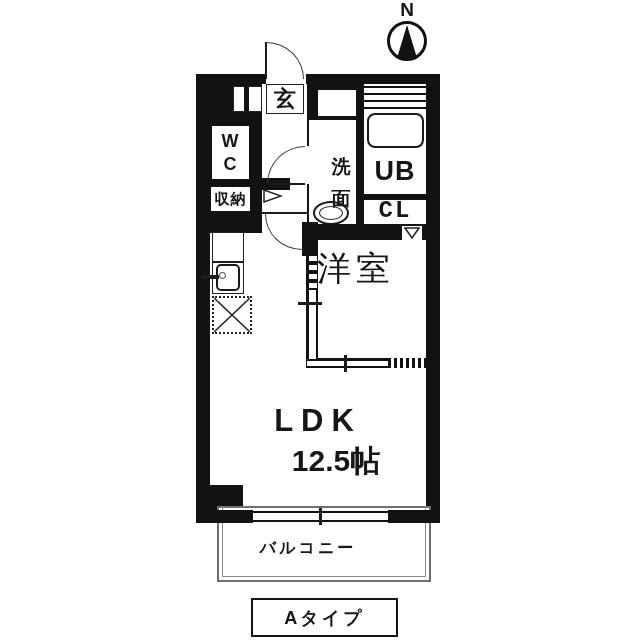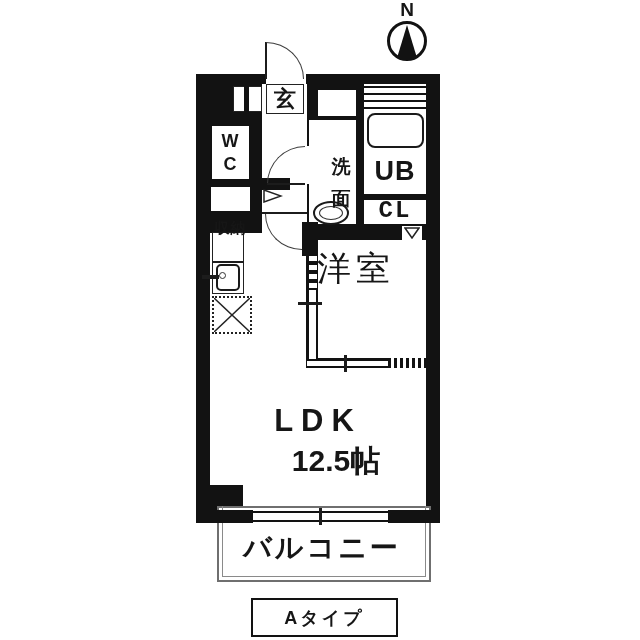--- a/index.html
+++ b/index.html
@@ -87,38 +87,38 @@
   <svg class="abs" style="left:263px;top:189px;" width="20" height="14" viewBox="0 0 20 14">
     <polygon points="1,1 1,13 18,7" fill="#fff" stroke="#222" stroke-width="1.5"></polygon>
   </svg>
 
   <div class="abs arc" style="left:265px;top:214px;width:37px;height:36px;border-left:1.5px solid #3c3c3c;border-bottom:1.5px solid #3c3c3c;border-bottom-left-radius:100% 100%;"></div>
 
   <div class="abs lbl" style="left:266px;top:84px;width:38px;height:30px;font-size:22px;font-weight:600;">玄</div>
 
   <div class="abs lbl vtext" style="left:218px;top:129px;width:24px;height:48px;font-size:18px;font-weight:600;line-height:1.3;">WC</div>
 
-  <div class="abs lbl" style="left:211px;top:187px;width:39px;height:24px;font-size:15px;font-weight:600;letter-spacing:1px;margin-top:29px;">収納</div>
+  <div class="abs lbl" style="left:211px;top:187px;width:39px;height:24px;font-size:15px;font-weight:600;letter-spacing:1px;">収納</div>
 
   <div class="abs lbl vtext" style="left:330px;top:147px;width:22px;height:72px;font-size:19px;font-weight:600;line-height:1.7;">洗面</div>
 
   <div class="abs lbl" style="left:364px;top:150px;width:62px;height:42px;font-size:27px;font-weight:600;letter-spacing:1px;">UB</div>
 
   <div class="abs lbl" style="left:364px;top:197px;width:62px;height:27px;font-size:24px;font-weight:600;letter-spacing:2px;font-family:Liberation Mono, monospace;">CL</div>
 
   <div class="abs lbl" style="left:302px;top:252px;width:108px;height:34px;font-size:34px;font-weight:400;letter-spacing:5px;">洋室</div>
 
   <div class="abs lbl" style="left:210px;top:402px;width:216px;height:38px;font-size:31px;font-weight:600;letter-spacing:8px;">LDK</div>
   <div class="abs lbl" style="left:210px;top:442px;width:252px;height:38px;font-size:30px;font-weight:600;">12.5帖</div>
 
   <div class="abs" style="left:217px;top:506px;width:214px;height:76px;border:2px solid #6f6f6f;background:#fff;"></div>
   <div class="abs" style="left:222px;top:506px;width:204px;height:71px;border-left:1.5px solid #8a8a8a;border-right:1.5px solid #8a8a8a;border-bottom:1.5px solid #8a8a8a;"></div>
 
   <div class="abs wall" style="left:196px;top:510px;width:57px;height:13px;"></div>
   <div class="abs wall" style="left:388px;top:510px;width:52px;height:13px;"></div>
   <div class="abs" style="left:253px;top:511px;width:135px;height:11px;background:#fff;border-top:2.5px solid #121212;border-bottom:2.5px solid #121212;"></div>
   <div class="abs thinline" style="left:319px;top:508px;width:3px;height:17px;"></div>
-  <div class="abs lbl" style="left:236px;top:530px;width:172px;height:36px;font-size:28px;font-weight:600;letter-spacing:3px;">バルコニー</div>
+  <div class="abs lbl" style="left:222px;top:530px;width:172px;height:36px;font-size:16px;font-weight:600;letter-spacing:3px;">バルコニー</div>
 
   <div class="abs" style="left:251px;top:598px;width:147px;height:39px;border:2.5px solid #121212;background:#fff;"></div>
   <div class="abs lbl" style="left:251px;top:598px;width:147px;height:39px;font-size:18px;font-weight:600;letter-spacing:3px;">Aタイプ</div>
 
 </div>
 
 </body></html>

